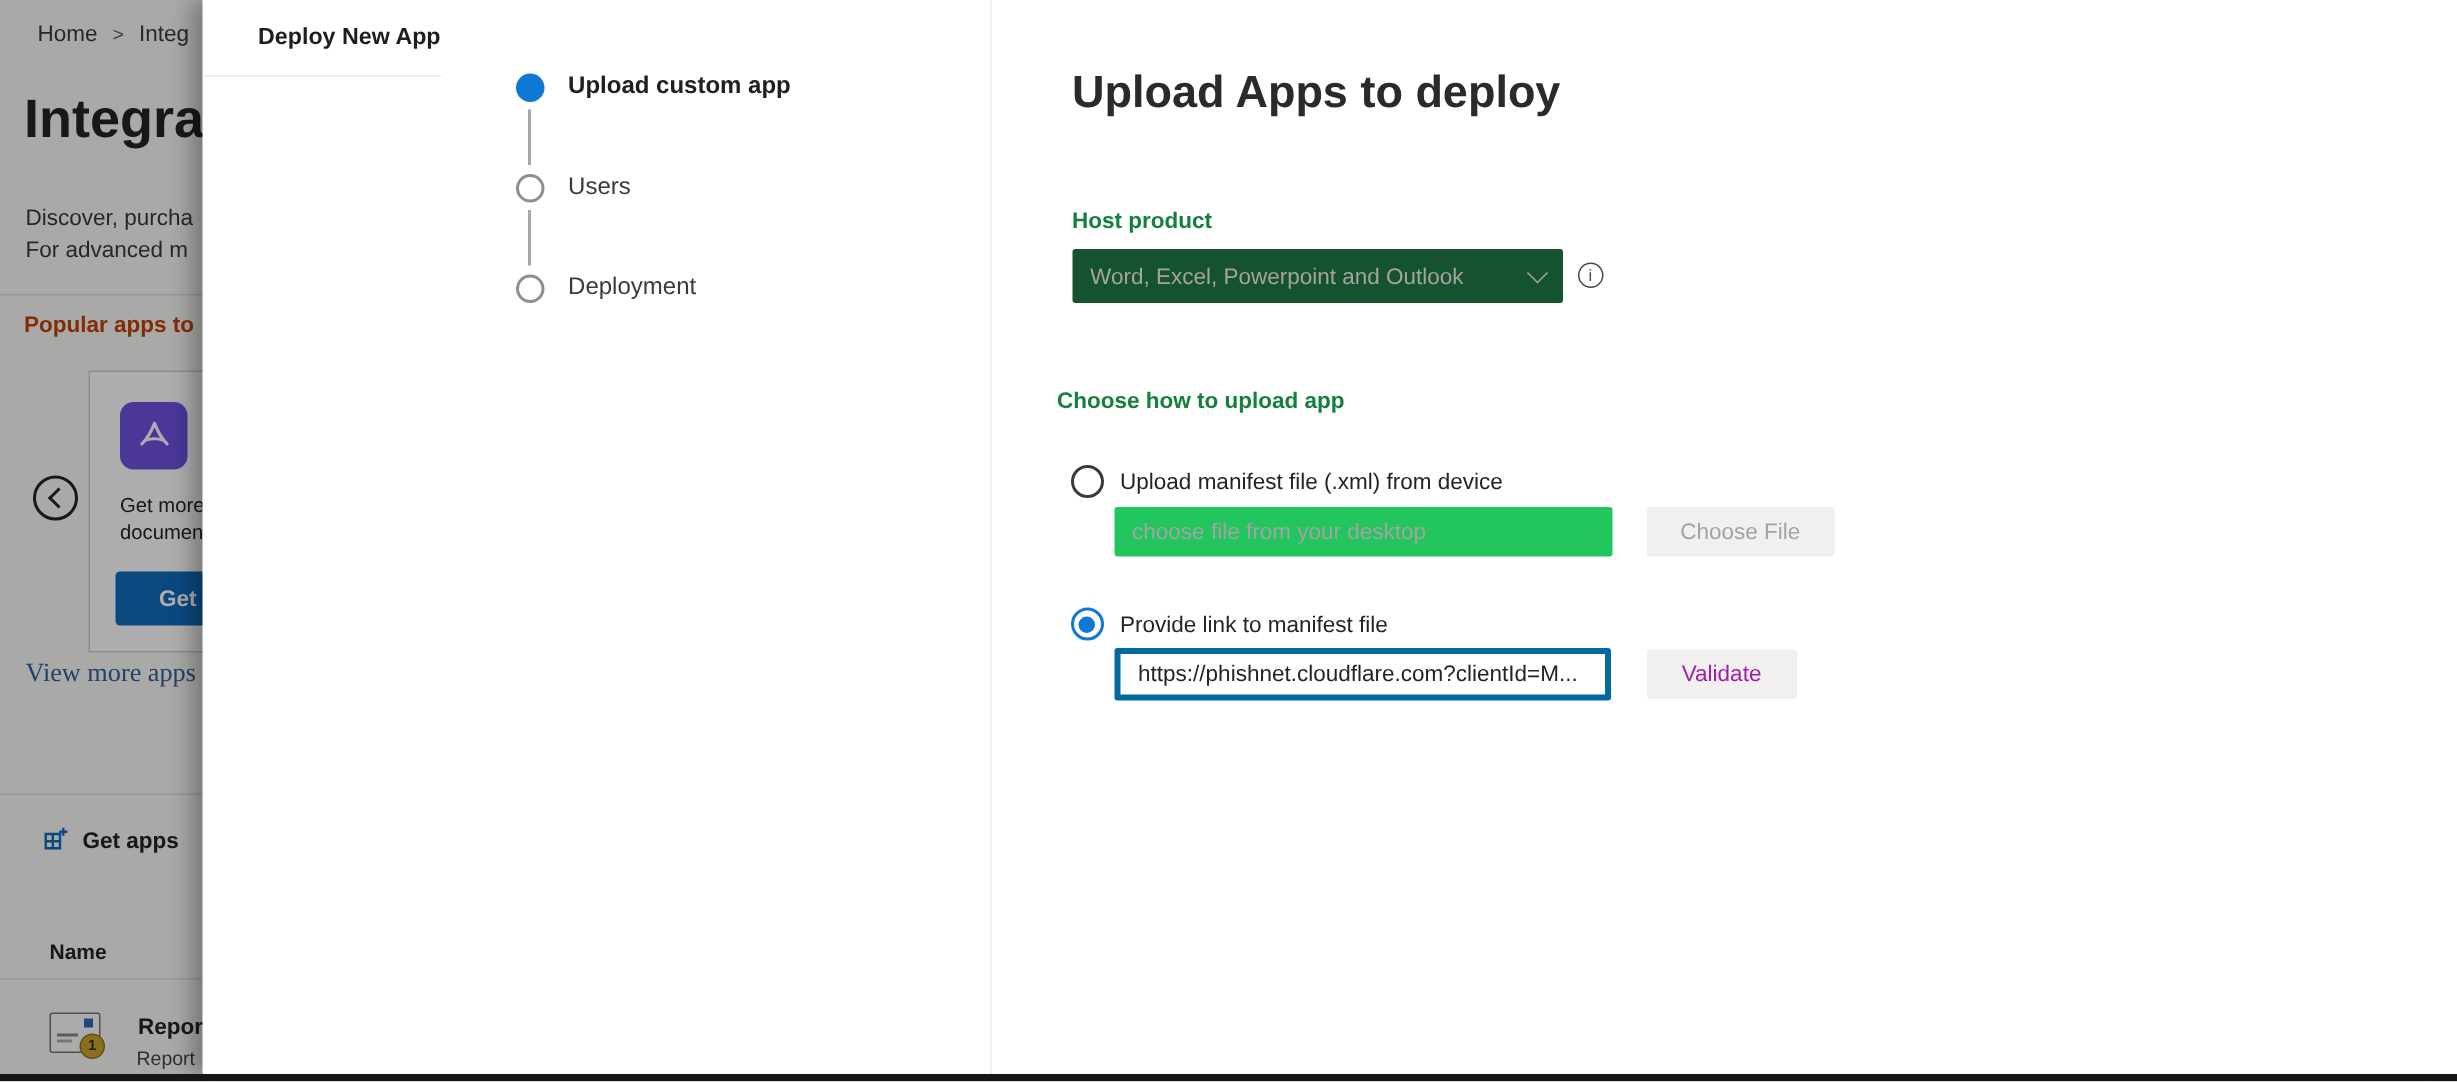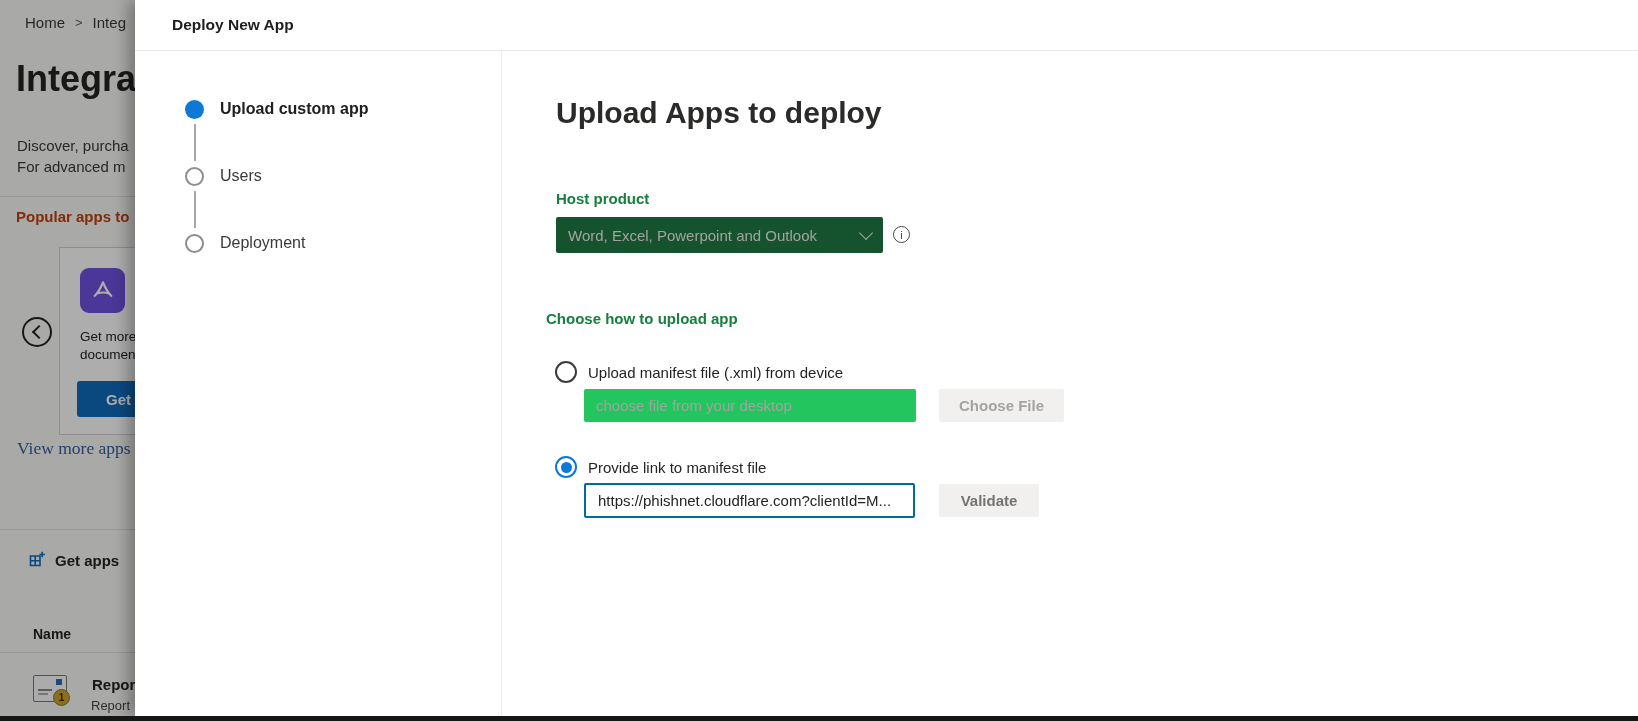--- a/index.html
+++ b/index.html
@@ -29,21 +29,21 @@
   .env-line1{position:absolute;left:4px;top:13px;width:14px;height:2px;background:#8a8886;}
   .env-line2{position:absolute;left:4px;top:17px;width:10px;height:2px;background:#b0aeac;}
   .env-badge{position:absolute;left:19px;top:13px;width:15px;height:15px;border-radius:50%;background:#cda42d;border:1px solid #8a7a1f;color:#3e3200;font-size:10px;font-weight:700;display:flex;align-items:center;justify-content:center;}
   .app-row-title{position:absolute;left:92px;top:676px;font-size:15px;font-weight:700;color:#252423;white-space:nowrap;}
   .app-row-sub{position:absolute;left:91px;top:698px;font-size:13px;color:#484644;white-space:nowrap;}
 
   
   .backdrop{position:absolute;inset:0;background:rgba(0,0,0,0.32);z-index:5;}
 
   
-  .panel{position:absolute;left:135px;top:0;right:0;bottom:5px;background:#fff;z-index:10;display:flex;flex-direction:column;box-shadow:-7px 0 14px rgba(0,0,0,0.30);}
+  .panel{position:absolute;left:135px;top:0;right:0;bottom:5px;background:#fff;z-index:10;display:flex;flex-direction:row;box-shadow:-7px 0 14px rgba(0,0,0,0.30);}
   .panel-header{flex:none;height:50px;display:flex;align-items:center;padding-left:37px;border-bottom:1px solid #ebe9e7;font-size:15.5px;font-weight:700;color:#1f1e1d;}
   .panel-body{flex:1;display:flex;min-height:0;}
   .wizard{flex:none;width:367px;border-right:1px solid #ebe9e7;padding:48px 0 0 50px;box-sizing:border-box;}
   .step-row{display:flex;align-items:center;gap:16px;height:20px;}
   .dot{box-sizing:border-box;width:19px;height:19px;border-radius:50%;flex:none;}
   .dot.active{background:#0f78d4;}
   .dot.idle{border:2px solid #8f8e8d;background:#fff;}
   .step-label{font-size:16px;color:#3b3a39;white-space:nowrap;}
   .step-label.active{font-weight:700;color:#21201f;}
   .connector{width:2px;height:37px;background:#a9a7a5;margin:5px 0 5px 8.5px;}
@@ -61,24 +61,24 @@
   .radio.unselected{border:2px solid #3b3a39;}
   .radio.selected{border:2px solid #0f78d4;display:flex;align-items:center;justify-content:center;}
   .radio.selected::after{content:"";width:11px;height:11px;border-radius:50%;background:#0f78d4;}
   .radio1{left:53px;top:310px;}
   .radio2{left:53px;top:405px;}
   .option-label{position:absolute;font-size:15px;color:#252423;white-space:nowrap;cursor:pointer;}
   .option-label1{left:86px;top:313px;}
   .option-label2{left:86px;top:408px;}
   .file-input{position:absolute;left:82px;top:338px;width:332px;height:33px;box-sizing:border-box;background:#22c55e;border:none;border-radius:2px;padding:0 12px;font-size:15px;font-family:inherit;color:#252423;}
   .file-input::placeholder{color:#a5a3a1;opacity:1;}
-  .link-input{position:absolute;left:82px;top:432px;width:331px;height:35px;box-sizing:border-box;background:#fff;border:2px solid #0369a1;border-radius:2px;padding:0 12px;font-size:15px;font-family:inherit;color:#252423;}
-  .btn{position:absolute;height:33px;border:none;border-radius:2px;background:#f1f0ef;font-family:inherit;font-size:15px;font-weight:700;cursor:pointer;}
+  .link-input{position:absolute;left:82px;top:432px;width:331px;height:35px;box-sizing:border-box;background:#fff;border:4px solid #0369a1;border-radius:2px;padding:0 12px;font-size:15px;font-family:inherit;color:#252423;}
+  .btn{position:absolute;height:33px;border:none;border-radius:2px;background:#f1f0ef;font-family:inherit;font-size:15px;font-weight:400;cursor:pointer;}
   .btn-choose{left:437px;top:338px;width:125px;color:#a5a3a1;}
-  .btn-validate{left:437px;top:433px;width:100px;color:#737373;text-align:center;}
+  .btn-validate{left:437px;top:433px;width:100px;color:#a21caf;text-align:center;}
 
   .bottom-bar{position:absolute;left:0;right:0;bottom:0;height:5px;background:#161616;z-index:30;}
 </style>
 </head>
 <body>
 
 <div class="stage">
 
   <div class="bg-page">
     <div class="breadcrumb">

